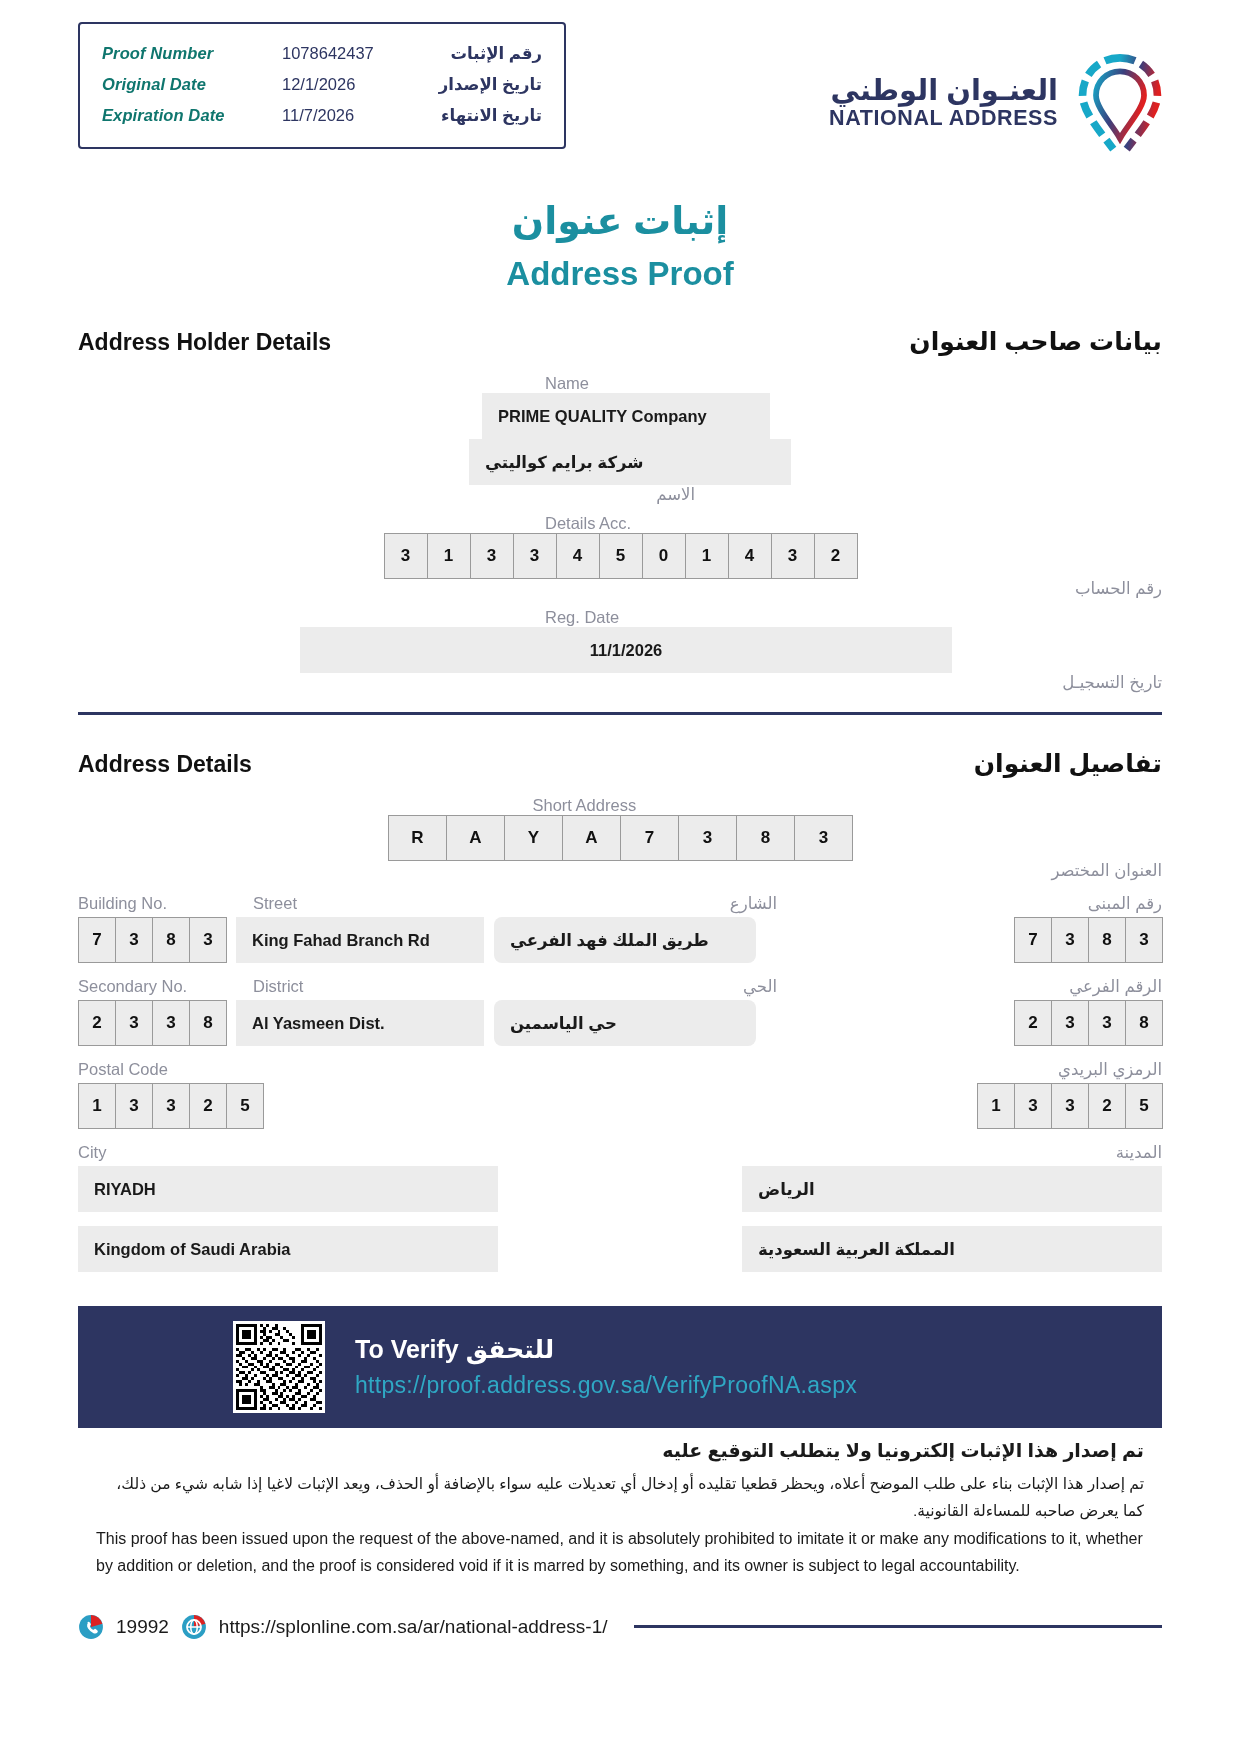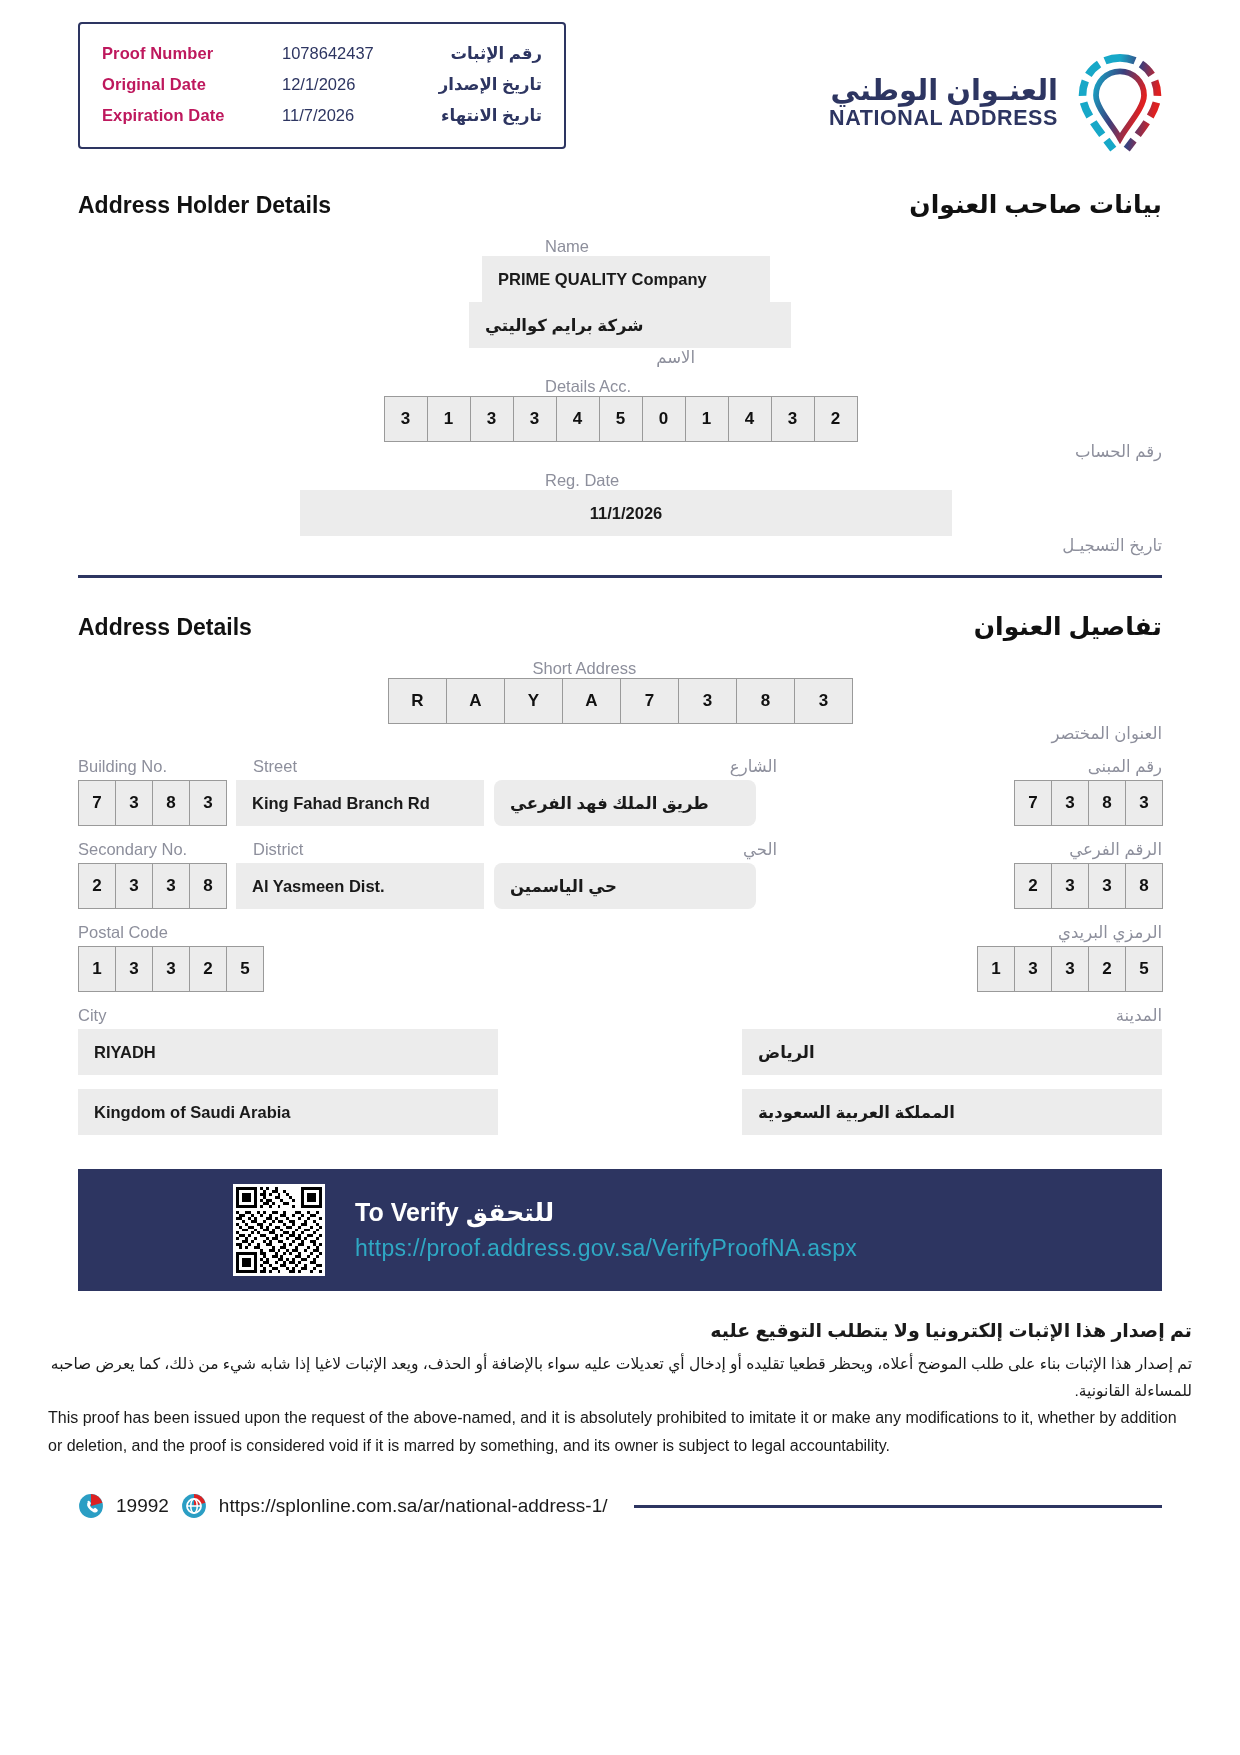--- a/index.html
+++ b/index.html
@@ -32,22 +32,23 @@
   }
   .proof-row {
     display: flex;
     align-items: center;
     height: 31px;
   }
   .proof-label-en {
     width: 180px;
     font-size: 16.5px;
     font-weight: bold;
-    color: #be185d;
+    color: #0f766e;
     letter-spacing: .1px;
+    font-style: italic;
   }
   .proof-value {
     width: 155px;
     font-size: 16.5px;
     color: #2d3561;
   }
   .proof-label-ar {
     flex: 1;
     text-align: right;
     font-size: 16.5px;
@@ -222,21 +223,21 @@
     font-weight: bold;
     margin-bottom: 8px;
   }
   .verify-url {
     font-size: 23px;
     color: #2fa8c4;
     letter-spacing: .3px;
   }
 
   
-  .disclaimer { padding: 0 48px; margin-top: 28px; }
+  .disclaimer { padding: 0 96px; margin-top: 11px; }
   .dis-ar-title {
     text-align: right;
     direction: rtl;
     font-size: 19px;
     font-weight: bold;
     color: #1a1a1a;
     margin-bottom: 8px;
   }
   .dis-ar-body {
     text-align: right;
@@ -315,20 +316,24 @@
         </defs>
 
         <path d="M50 24 C64 24 75 35 75 49 C75 62 58 80 50 94 C42 80 25 62 25 49 C25 35 36 24 50 24 Z" fill="none" stroke="url(#g1)" stroke-width="6"></path>
 
         <path d="M50 10 C72 10 89 27 89 49 C89 66 70 88 57 105" fill="none" stroke="url(#g1)" stroke-width="8" stroke-dasharray="16 7" stroke-linecap="butt"></path>
         <path d="M50 10 C28 10 11 27 11 49 C11 66 30 88 43 105" fill="none" stroke="#17a8c8" stroke-width="8" stroke-dasharray="16 7" stroke-linecap="butt"></path>
       </svg>
     </div>
   </div>
 
+  <div class="title-block">
+    <div class="title-ar">إثبات عنوان</div>
+    <div class="title-en">Address Proof</div>
+  </div>
 
   <div class="section">
     <div class="section-head">
       <span class="en">Address Holder Details</span>
       <span class="ar">بيانات صاحب العنوان</span>
     </div>
 
     <div class="row">
       <span class="lbl-en">Name</span>
       <div class="field name-en">PRIME QUALITY Company</div>

